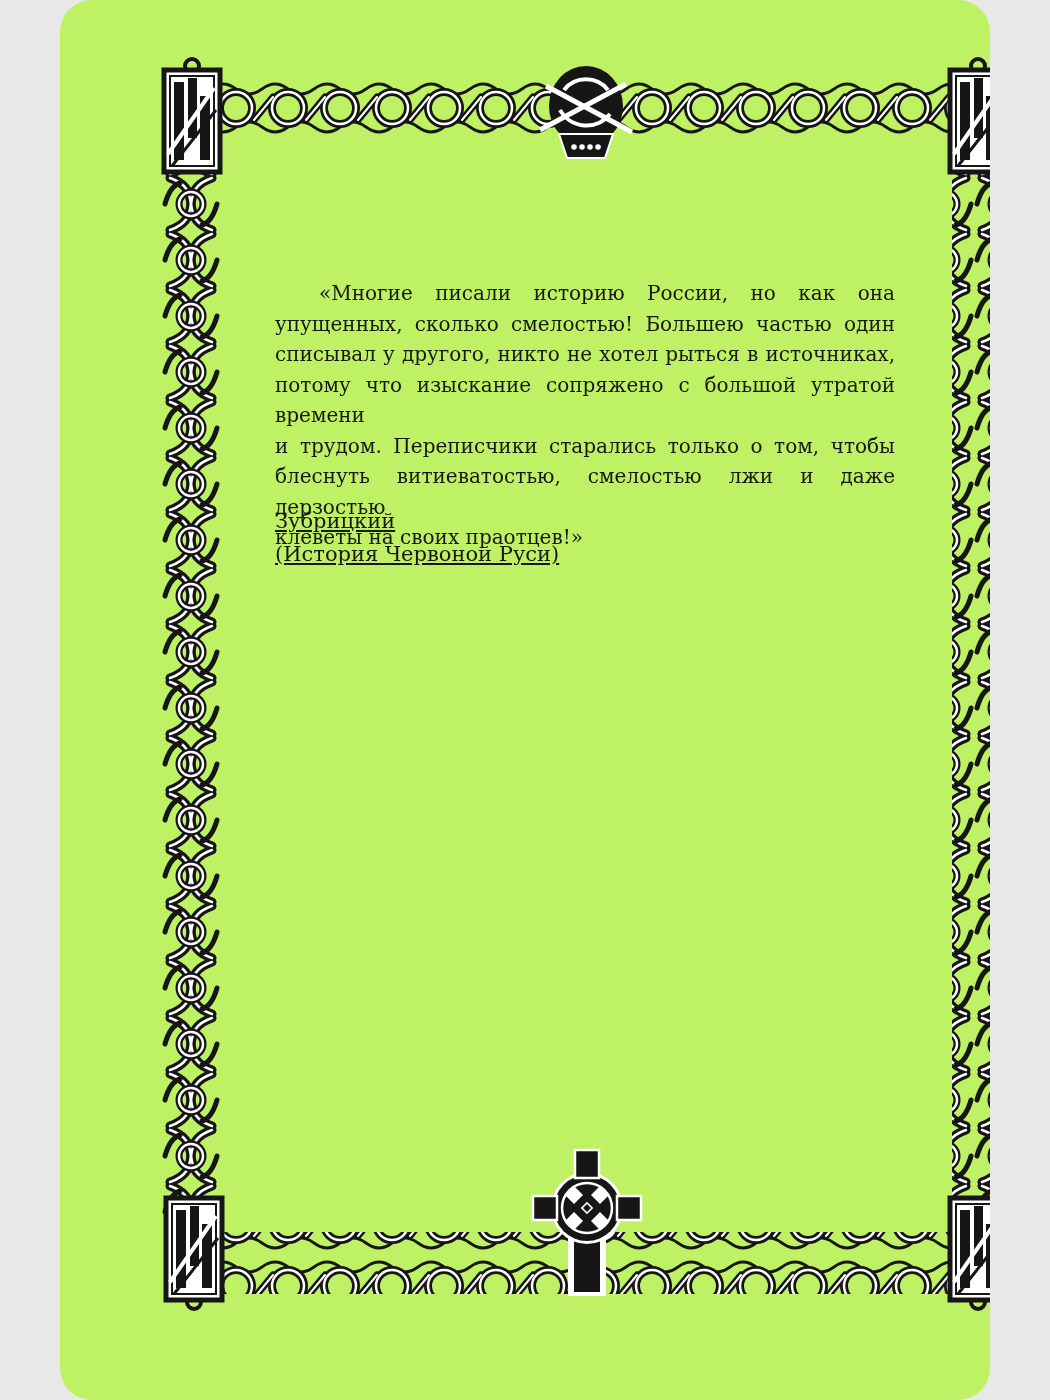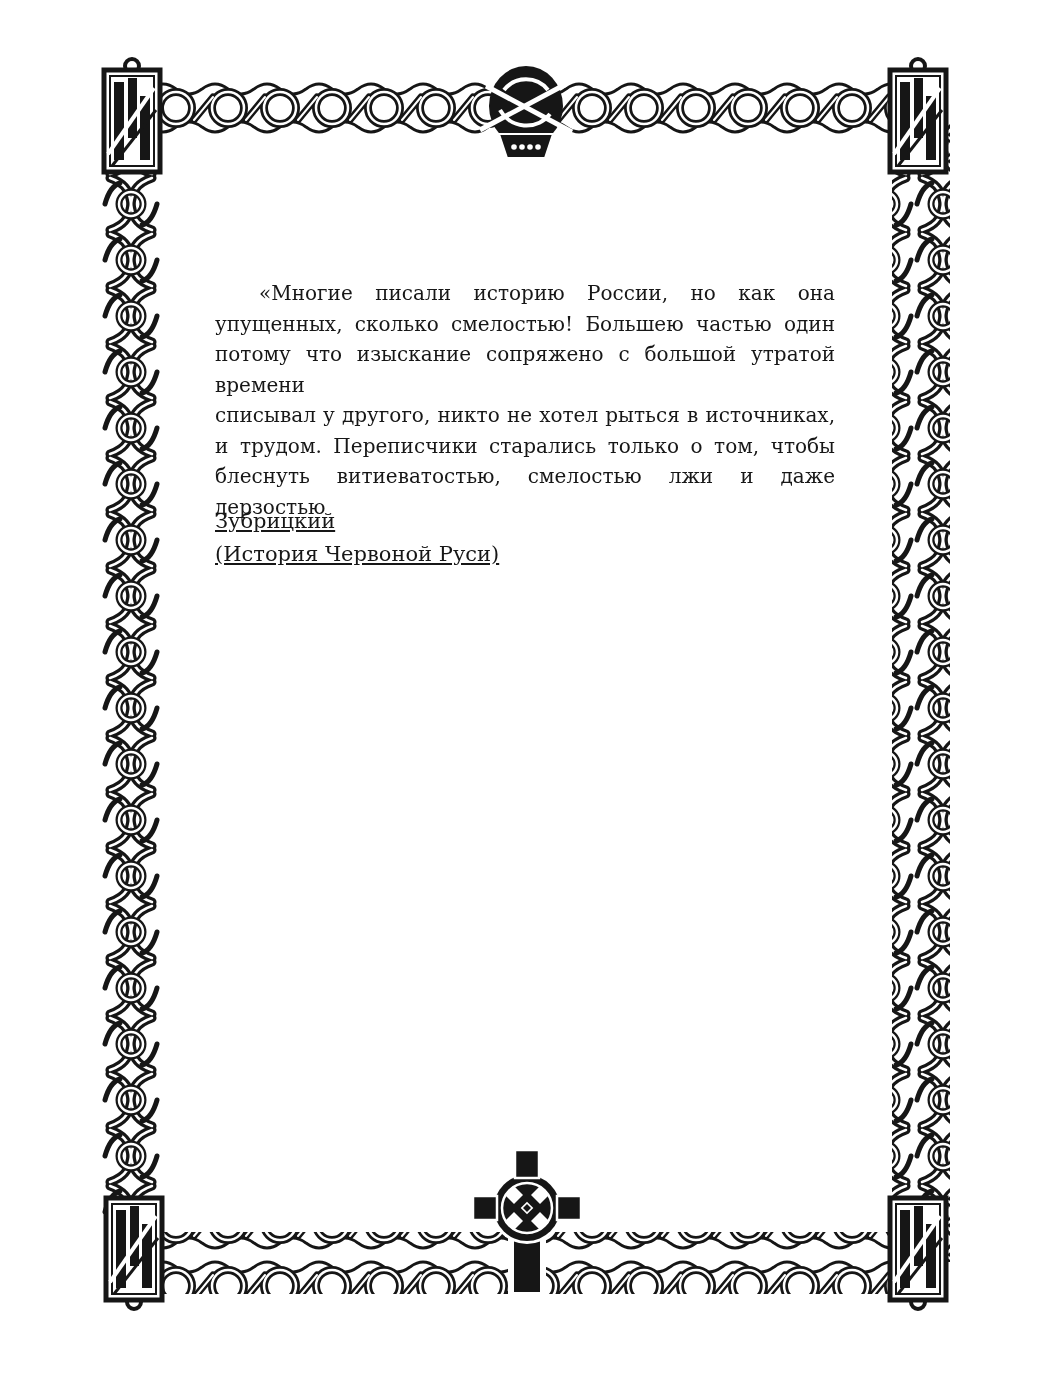--- a/index.html
+++ b/index.html
@@ -1,23 +1,24 @@
 <!DOCTYPE html>
 <html><head>
 <meta charset="utf-8">
 <style>
   html,body { margin:0; padding:0; background:#e8e8e6; }
   .page {
     position:relative;
-    width:1050px; height:1400px;
+    width:930px; height:1400px;
     margin:0 auto;
-    background:#ffffff;
+    background:#bef264;
     font-family:"DejaVu Serif","Liberation Serif",serif;
     color:#161616;
     overflow:hidden;
+    border-radius:32px;
   }
   .frame { position:absolute; left:0; top:0; }
   .quote {
     position:absolute; left:215px; top:278px; width:620px;
     font-size:20px; line-height:30.5px;
     color:#171717;
   }
   .qline { text-align:justify; text-align-last:justify; }
   .qline.first { text-indent:44px; }
   .qline.last  { text-align-last:left; }
@@ -125,24 +126,25 @@
       <use href="#dia" transform="translate(-13,13)"></use>
       <use href="#dia" transform="translate(13,13)"></use>
       <use href="#dia" transform="scale(0.7)"></use>
       <path d="M0,-4 L4,0 L0,4 L-4,0 Z" fill="#161616"></path>
     </g>
   </svg>
 
   <div class="quote">
     <div class="qline first">«Многие писали историю России, но как она</div>
     <div class="qline">упущенных, сколько смелостью! Большею частью один</div>
+    <div class="qline">списывал у другого, никто не хотел рыться в источниках,</div>
     <div class="qline">потому что изыскание сопряжено с большой утратой времени</div>
-    <div class="qline">списывал у другого, никто не хотел рыться в источниках,</div>
     <div class="qline">и трудом. Переписчики старались только о том, чтобы</div>
     <div class="qline">блеснуть витиеватостью, смелостью лжи и даже дерзостью</div>
+    <div class="qline last">клеветы на своих праотцев!»</div>
   </div>
 
   <div class="attribution">
     <div>Зубрицкий</div>
     <div>(История Червоной Руси)</div>
   </div>
 
 </div>
 
 </body></html>

